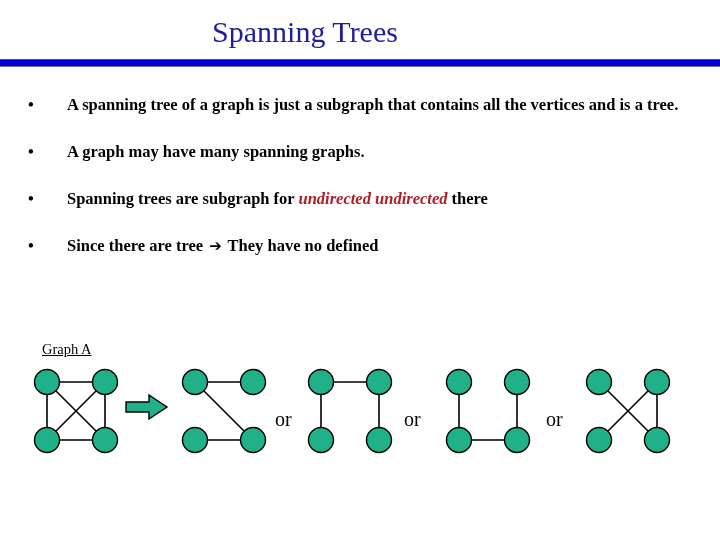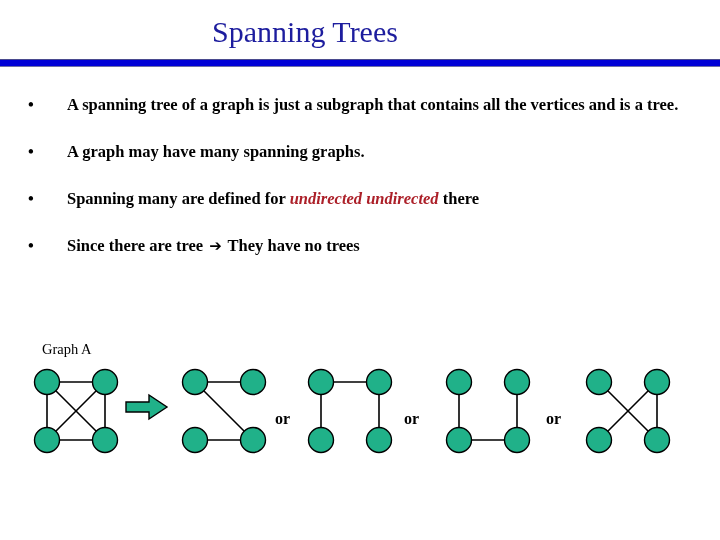--- a/index.html
+++ b/index.html
@@ -90,28 +90,28 @@
     width: 720px;
     height: 160px;
   }
   .caption {
     position: absolute;
     font-size: 14.5px;
     line-height: 18px;
     color: #000000;
     white-space: nowrap;
   }
-  .caption-graph-a { left: 42px;  top: 10px; }
+  .caption-graph-a { left: 42px;  top: 10px; text-decoration: underline; }
   .caption-trees   { left: 252px; top: 10px; }
 
   .or-label {
     position: absolute;
-    font-size: 16px;
+    font-size: 20px;
     line-height: 18px;
-    font-weight: bold;
+    font-weight: normal;
     color: #000000;
   }
   .or-1 { left: 275px; top: 80px; }
   .or-2 { left: 404px; top: 80px; }
   .or-3 { left: 546px; top: 80px; }
 
   .graph-svg {
     position: absolute;
     top: 36px;
   }
@@ -136,26 +136,26 @@
     <span class="bullet-text">A spanning tree of a graph is just a subgraph that contains all the vertices and is a tree.</span>
   </div>
 
   <div class="bullet-row">
     <span class="dot">•</span>
     <span class="bullet-text">A graph may have many spanning graphs.</span>
   </div>
 
   <div class="bullet-row">
     <span class="dot">•</span>
-    <span class="bullet-text">Spanning many are defined for </span><span class="em-red">undirected undirected</span><span class="bullet-text"> there</span>
-  </div>
-
-  <div class="bullet-row">
-    <span class="dot">•</span>
-    <span class="bullet-text">Since there are tree </span><span class="arrow-glyph">➔</span><span class="bullet-text"> They have no trees</span>
+    <span class="bullet-text">Spanning trees are subgraph for </span><span class="em-red">undirected undirected</span><span class="bullet-text"> there</span>
+  </div>
+
+  <div class="bullet-row">
+    <span class="dot">•</span>
+    <span class="bullet-text">Since there are tree </span><span class="arrow-glyph">➔</span><span class="bullet-text"> They have no defined</span>
   </div>
 
 </div>
 
 <div class="figure-area">
 
   <div class="caption caption-graph-a">Graph A</div>
 
 
   <div class="or-label or-1">or</div>

